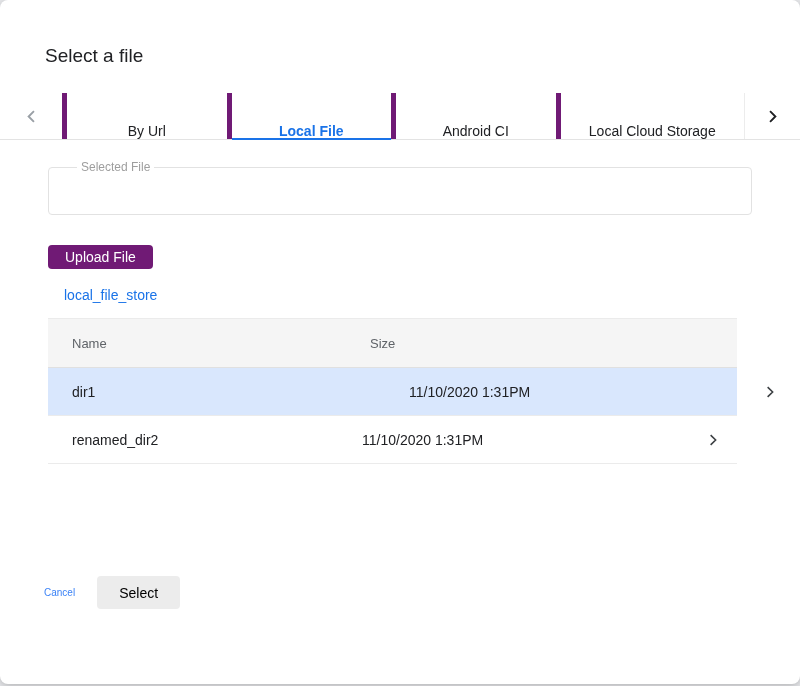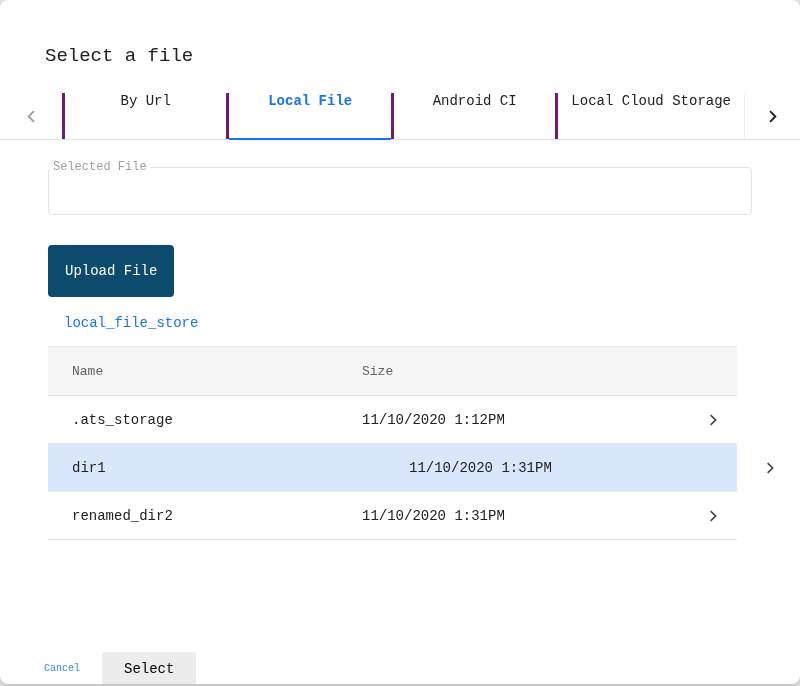--- a/index.html
+++ b/index.html
@@ -10,21 +10,20 @@
     font-family: "Liberation Sans", sans-serif;
     position: relative;
     overflow: hidden;
   }
   .dialog {
     position: absolute; top: 0; left: 0; right: 0; bottom: 2px;
     background: #ffffff;
     border-radius: 8px;
     box-shadow: 0 2px 10px rgba(0,0,0,0.25);
     overflow: hidden;
-    font-family: Liberation Mono, monospace;
   }
   .title {
     padding: 45px 0 0 45px;
     font-size: 19px;
     color: #202124;
   }
   
   .tabbar {
     display: flex; align-items: stretch;
     height: 47px; margin-top: 26px;
@@ -33,54 +32,54 @@
   .tab-scroll {
     width: 62px; border: none; background: none; padding: 0;
     display: flex; align-items: center; justify-content: center;
     cursor: pointer; font-family: inherit;
   }
   .tab-scroll.left  { color: #9aa0a6; }
   .tab-scroll.right { width: 56px; color: #202124; border-left: 1px solid #ececec; }
   .tabs { flex: 1; display: flex; }
   .tab {
     flex: 1; position: relative;
-    display: flex; align-items: flex-start; justify-content: center;
+    display: flex; align-items: flex-end; justify-content: center;
     font-size: 14px; color: #202124;
-    border-left: 3px solid #701a75;
+    border-left: 5px solid #701a75;
     cursor: pointer;
   }
   .tab:last-child { flex: 1.15; }
   .tab.active { color: #1a73e8; font-weight: bold; }
   .tab.active::after {
     content: ""; position: absolute; left: 0; right: 0; bottom: -1px;
     height: 2px; background: #1a73e8;
   }
   
   .field {
     position: relative;
     margin: 27px 48px 0 48px;
     height: 48px;
     border: 1px solid #e2e2e2;
     border-radius: 4px;
   }
   .field-label {
-    position: absolute; top: -8px; left: 0;
+    position: absolute; top: -8px; left: 28px;
     background: #fff; padding: 0 4px;
     font-size: 12px; color: #9e9e9e;
   }
   .field-input {
     width: 100%; height: 100%;
     border: none; outline: none; background: transparent;
     padding: 0 14px; font: inherit; font-size: 14px; color: #202124;
   }
   
   .upload-btn {
     margin: 30px 0 0 48px;
-    height: 52px; padding: 0 17px;
-    background: #0c4a6e; color: #ffffff;
+    height: 24px; padding: 0 17px;
+    background: #701a75; color: #ffffff;
     border: none; border-radius: 4px;
     font-family: inherit; font-size: 14px;
     cursor: pointer;
   }
   .breadcrumb-row { margin: 17px 4px 0 64px; }
   .breadcrumb {
     display: inline-block;
     font-size: 14px; color: #1a73e8;
     cursor: pointer;
   }
@@ -89,21 +88,21 @@
   .thead, .row {
     display: grid;
     grid-template-columns: 314px 243px 1fr 48px;
     align-items: center;
   }
   .thead {
     height: 50px;
     background: #f5f5f5;
     border-top: 1px solid #ebebeb;
     border-bottom: 1px solid #e0e0e0;
-    color: #5f6368; font-size: 13px;
+    color: #5f6368; font-size: 13px; gap: 8px;
   }
   .row {
     height: 48px;
     border-bottom: 1px solid #ebebeb;
     font-size: 14px; color: #202124;
     cursor: pointer;
   }
   .row.selected { background: #d9e7fd; gap: 47px; }
   .c-name { padding-left: 24px; }
   .c-chevron { display: flex; justify-content: center; color: #3c4043; }
@@ -175,30 +174,20 @@
   </div>
 
   
   <div class="table">
     <div class="thead">
       <div class="c-name">Name</div>
       <div>Size</div>
       <div></div>
     </div>
 
-    <div class="row">
-      <div class="c-name">.ats_storage</div>
-      <div>11/10/2020 1:12PM</div>
-      <div></div>
-      <div class="c-chevron">
-        <svg width="14" height="14" viewBox="0 0 16 16">
-          <path d="M5.3 2.5 L11 8 L5.3 13.5" fill="none" stroke="currentColor" stroke-width="1.8"></path>
-        </svg>
-      </div>
-    </div>
 
     <div class="row selected">
       <div class="c-name">dir1</div>
       <div>11/10/2020 1:31PM</div>
       <div></div>
       <div class="c-chevron">
         <svg width="14" height="14" viewBox="0 0 16 16">
           <path d="M5.3 2.5 L11 8 L5.3 13.5" fill="none" stroke="currentColor" stroke-width="1.8"></path>
         </svg>
       </div>

